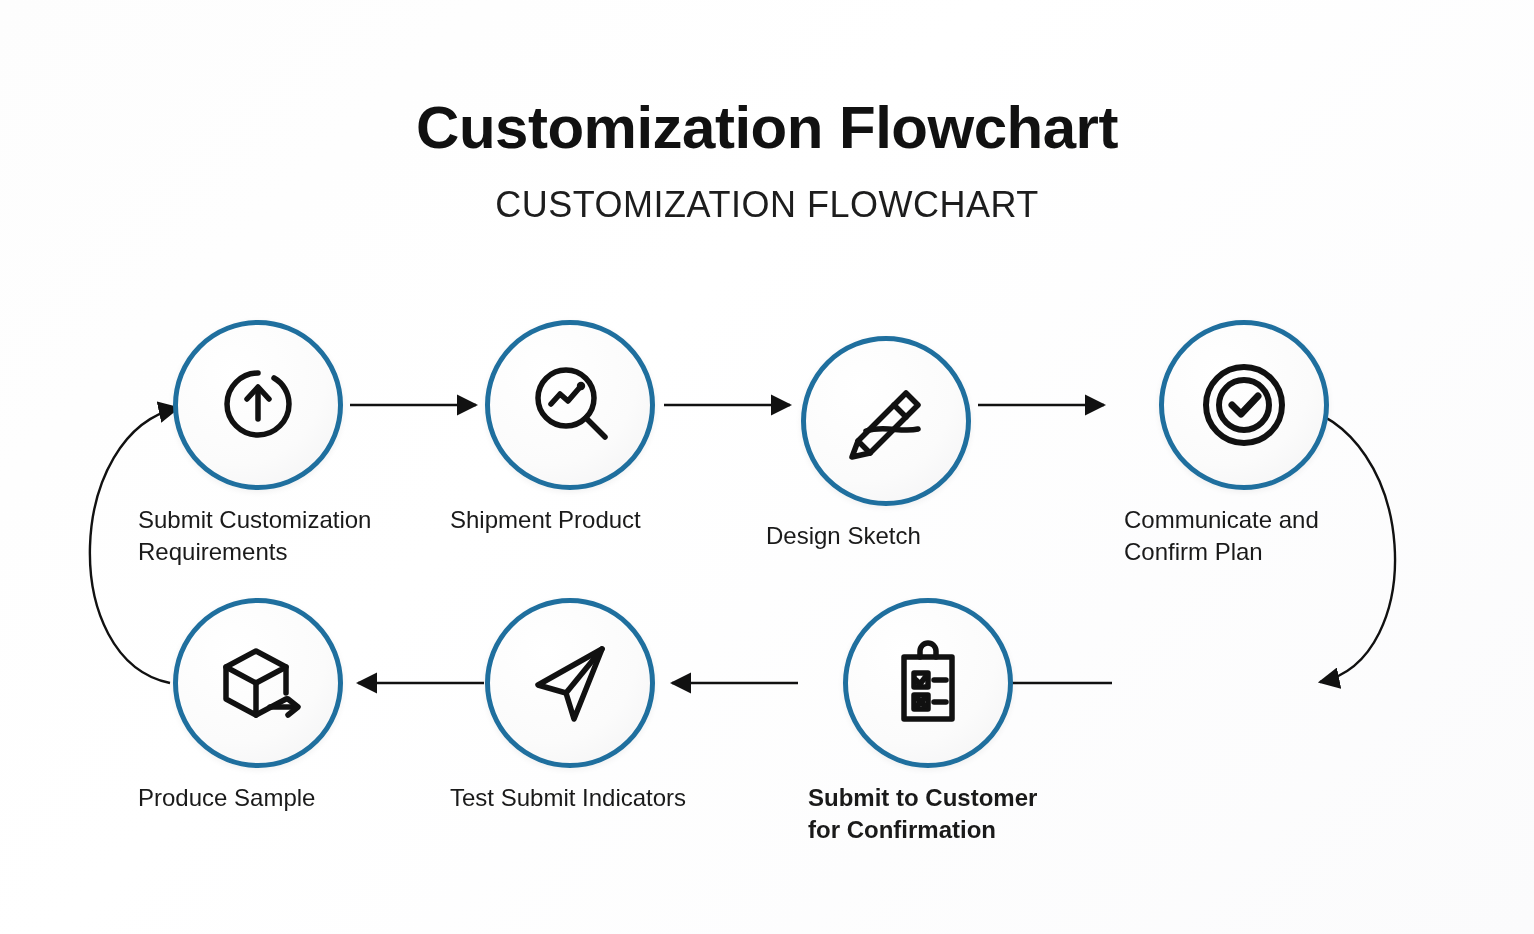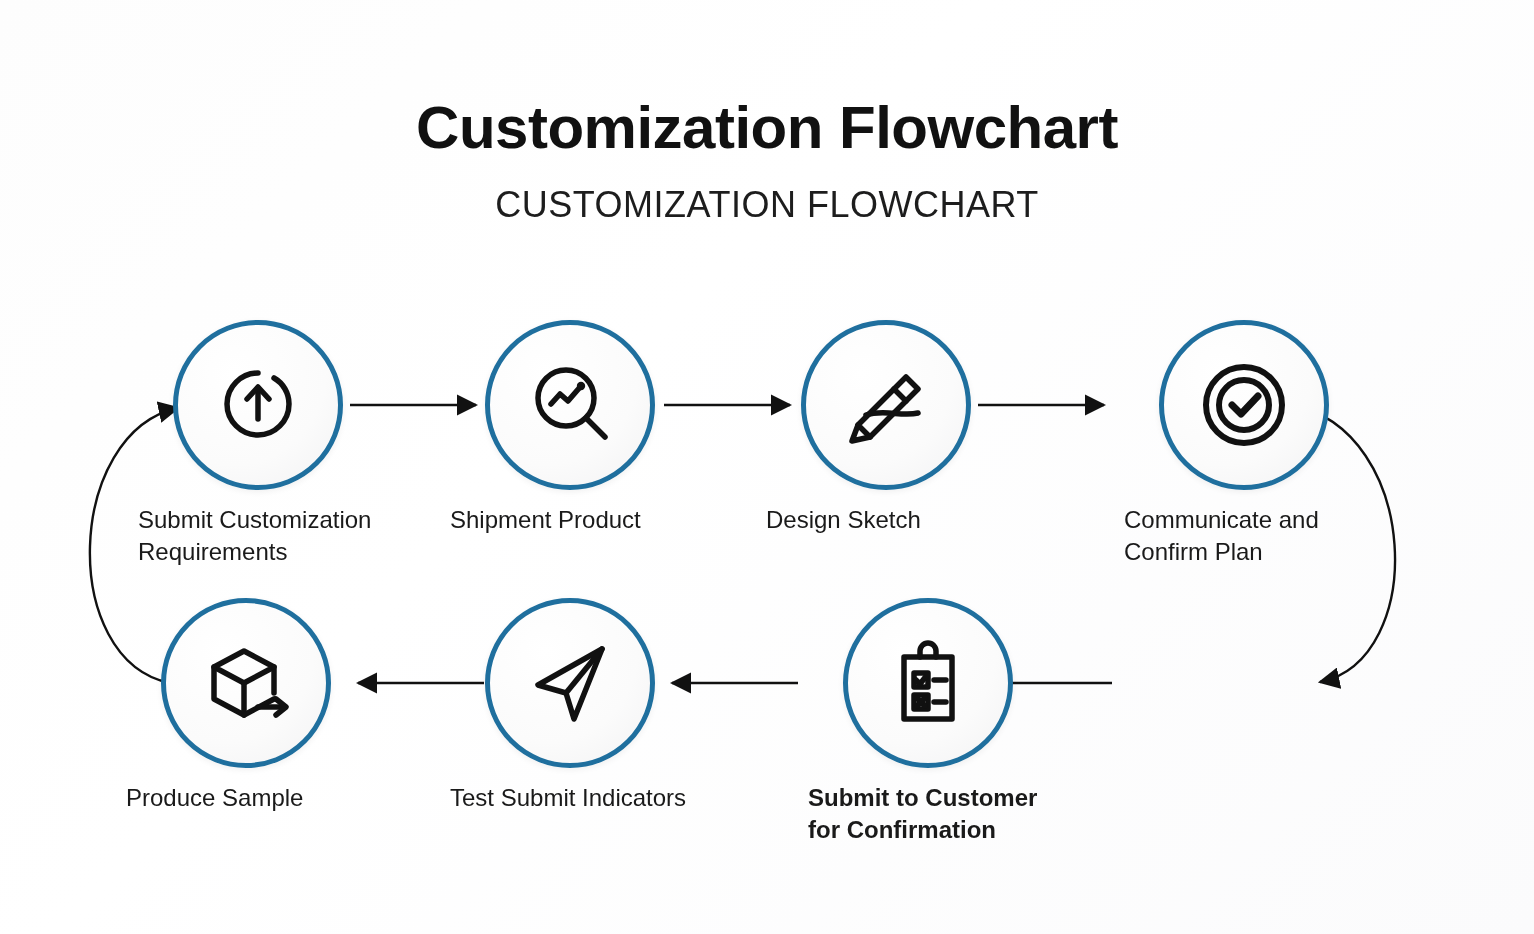--- a/index.html
+++ b/index.html
@@ -137,21 +137,21 @@
           <circle cx="45" cy="42" r="28"></circle>
           <line x1="65" y1="62" x2="84" y2="81"></line>
           <polyline points="30,48 39,38 47,45 60,30"></polyline>
           <circle cx="60" cy="30" r="4.2" fill="#111111" stroke="none"></circle>
         </svg>
       </span>
     </div>
     <div class="label">Shipment Product</div>
   </div>
 
-  <div class="node row-top" style="left:886px; top:320px;">
+  <div class="node row-top" style="left:886px; top:336px;">
     <div class="circle">
       <span>
         <svg width="100" height="100" viewBox="0 0 100 100" fill="none" stroke="#111111" stroke-width="5.5" stroke-linecap="round" stroke-linejoin="round">
           <path d="M22 70 L58 34 L70 46 L34 82 Z"></path>
           <path d="M58 34 L70 22 L82 34 L70 46"></path>
           <path d="M22 70 L16 86 L34 82"></path>
           <path d="M30 60 C48 54 66 62 82 58"></path>
         </svg>
       </span>
     </div>
@@ -196,21 +196,21 @@
       <span>
         <svg width="96" height="96" viewBox="0 0 96 96" fill="none" stroke="#111111" stroke-width="5.5" stroke-linecap="round" stroke-linejoin="round">
           <path d="M80 14 L16 50 L44 58 L52 84 Z"></path>
           <line x1="44" y1="58" x2="80" y2="14"></line>
         </svg>
       </span>
     </div>
     <div class="label">Test Submit Indicators</div>
   </div>
 
-  <div class="node row-bottom" style="left:246px; top:598px;">
+  <div class="node row-bottom" style="left:258px; top:598px;">
     <div class="circle">
       <span>
         <svg width="100" height="100" viewBox="0 0 100 100" fill="none" stroke="#111111" stroke-width="5.5" stroke-linecap="round" stroke-linejoin="round">
           <path d="M18 34 L48 18 L78 34 L48 50 Z"></path>
           <path d="M18 34 V66 L48 82 V50"></path>
           <path d="M78 34 V60"></path>
           <path d="M48 82 L78 66"></path>
           <line x1="62" y1="74" x2="88" y2="74"></line>
           <polyline points="80,66 90,74 80,82"></polyline>
         </svg>

